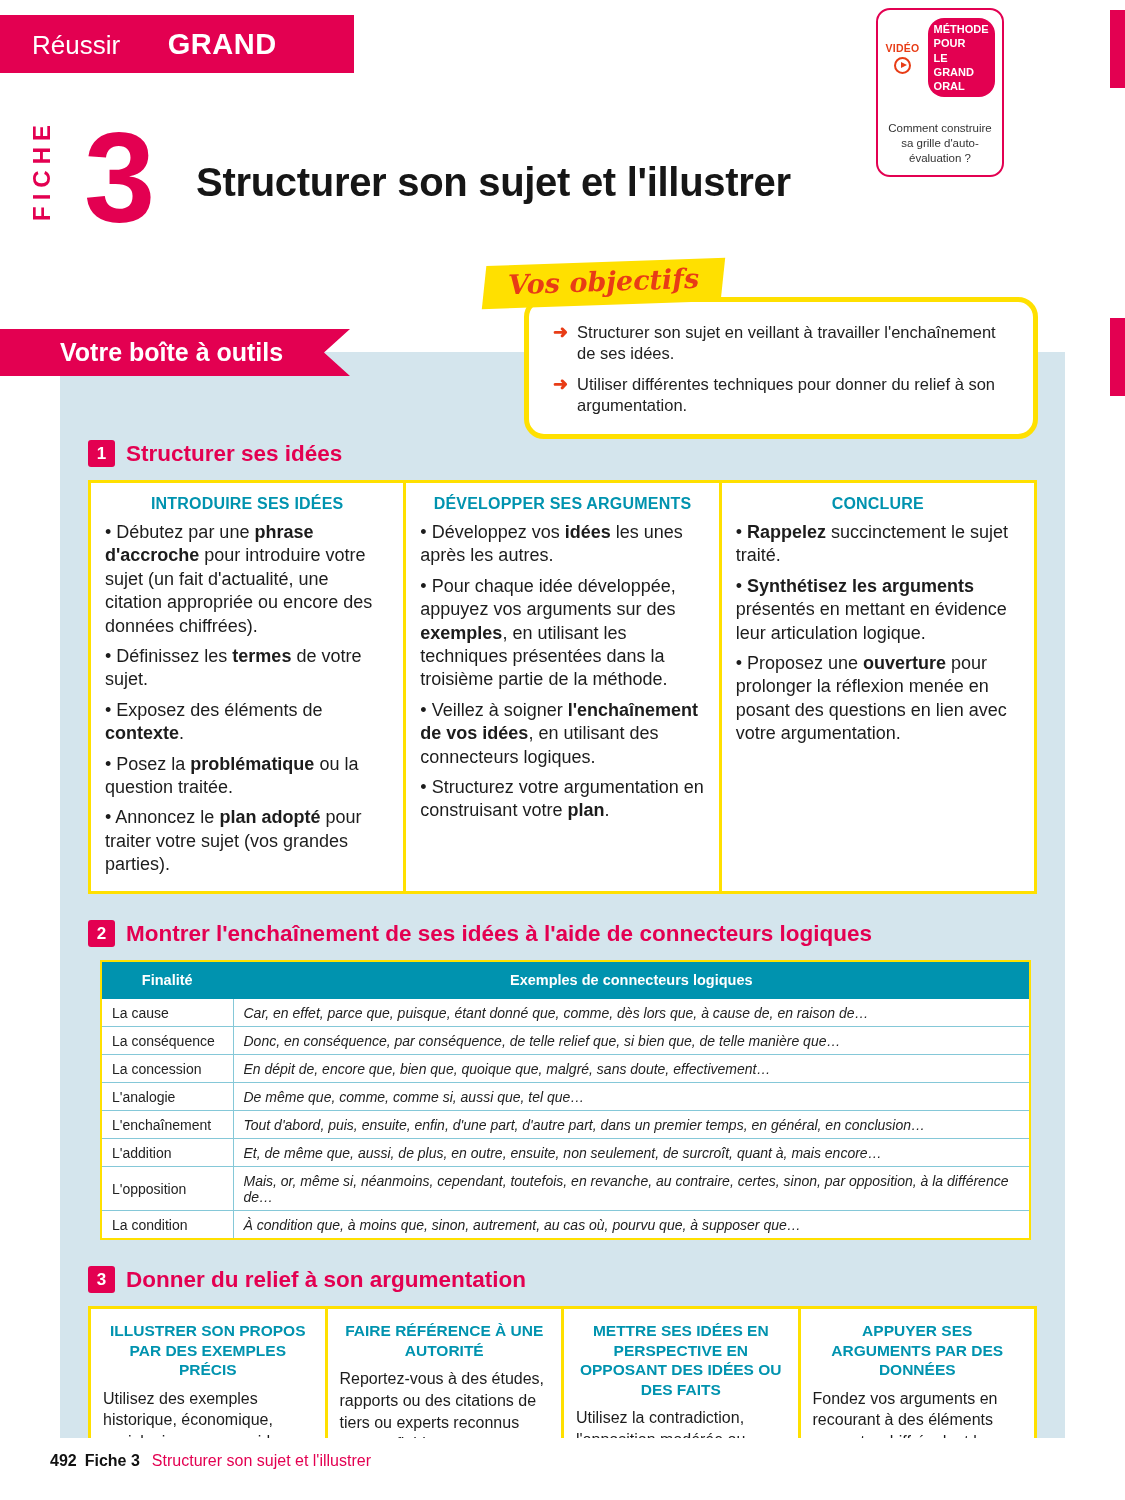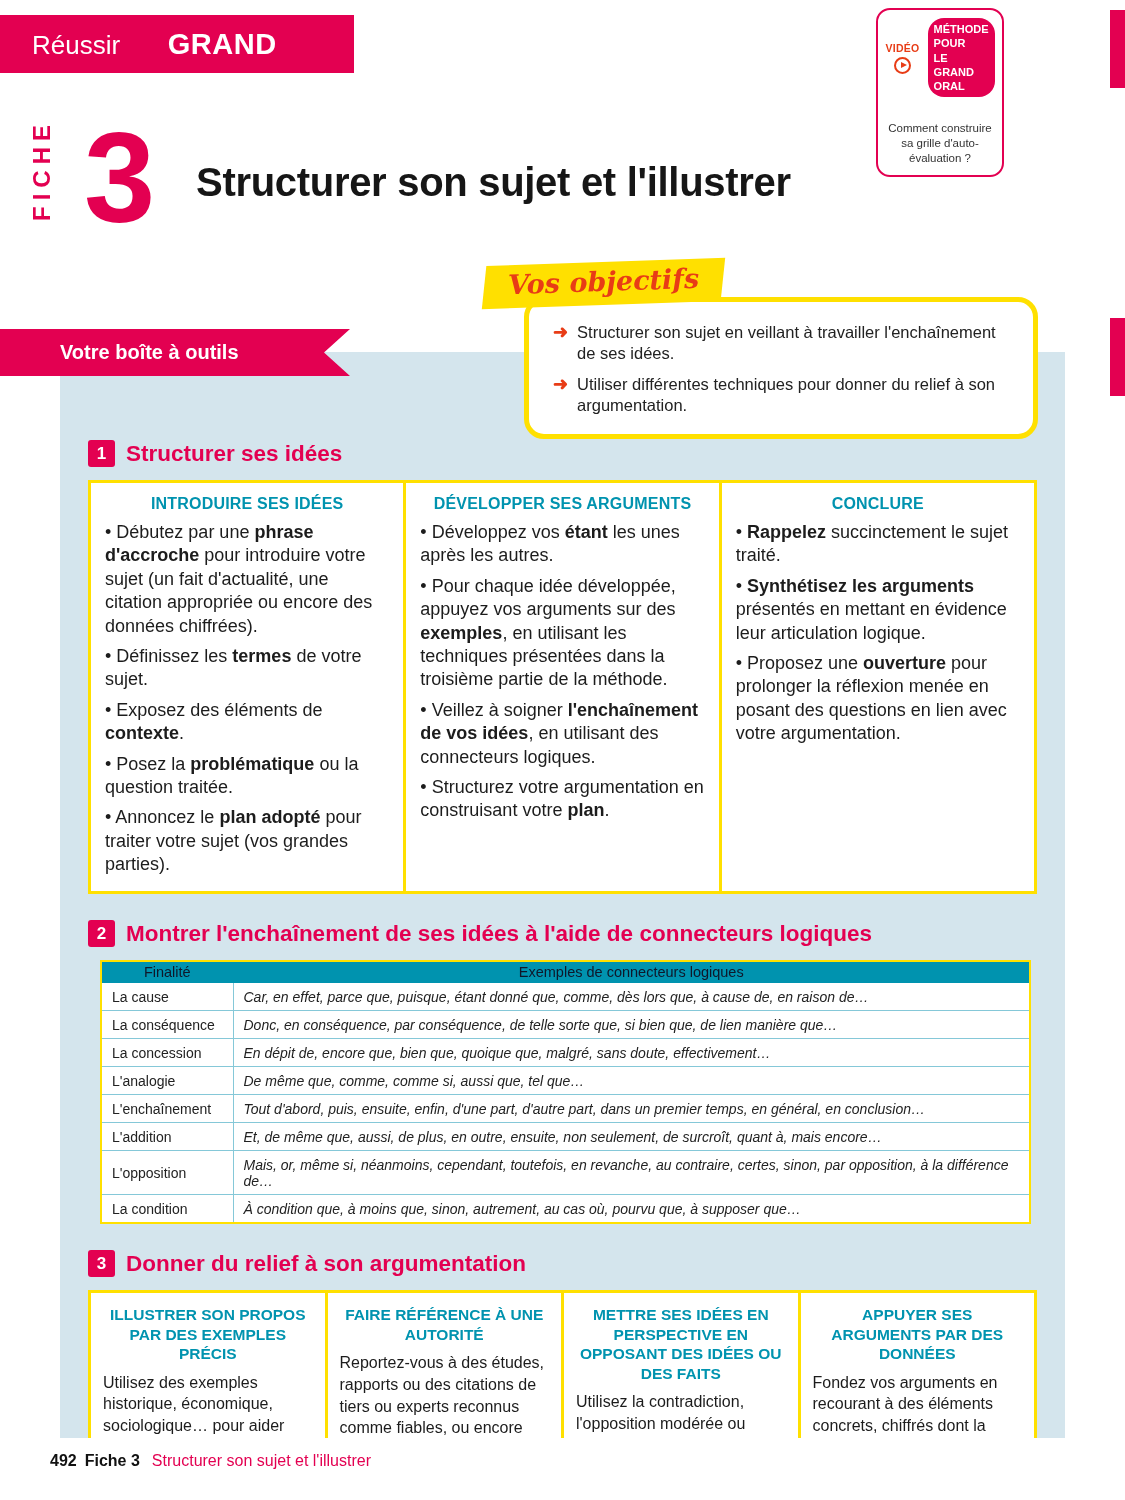--- a/index.html
+++ b/index.html
@@ -53,21 +53,21 @@
   .obj-banner span{display:inline-block;transform:skewX(8deg);
     font-family:"DejaVu Serif",serif;font-style:italic;font-weight:700;font-size:27px;
     color:var(--arrow-red)}
   .obj-box{position:absolute;left:524px;top:297px;width:514px;min-height:140px;background:#fff;
     border:5px solid var(--yellow);border-radius:20px;padding:20px 20px 8px 24px;z-index:5}
   .obj-item{display:flex;gap:9px;margin-bottom:9px;font-size:16.5px;line-height:1.3;color:#222}
   .obj-arrow{color:var(--arrow-red);font-weight:700;font-size:18px;line-height:1.2;flex:0 0 auto}
 
   
   .toolbox{position:absolute;left:0;top:329px;width:350px;height:47px;background:var(--accent-pink);
-    color:#fff;font-weight:700;font-size:20px;display:flex;align-items:center;padding-left:60px;z-index:4;
+    color:#fff;font-weight:700;font-size:25px;display:flex;align-items:center;padding-left:60px;z-index:4;
     clip-path:polygon(0 0,100% 0,calc(100% - 26px) 50%,100% 100%,0 100%)}
 
   
   .panel{position:absolute;left:60px;top:352px;width:1005px;height:1086px;
     background:var(--panel-blue);padding:0 28px;z-index:1;overflow:hidden}
 
   .sec-head{display:flex;align-items:center;gap:11px;color:var(--accent-pink);
     font-weight:700;font-size:22.5px}
   .sec-head.s1{margin-top:88px}
   .sec-head.s2{margin-top:26px}
@@ -80,22 +80,22 @@
   .method-box{flex:1;background:#fff;border:3px solid var(--yellow);padding:9px 14px 8px;margin-left:-3px}
   .method-box:first-child{margin-left:0}
   .method-box h3{color:var(--teal);font-size:16px;text-align:center;font-weight:700;
     margin:3px 0 8px;letter-spacing:.2px}
   .m-item{font-size:18px;line-height:1.3;margin-bottom:7px;color:var(--text-dark)}
   .m-item::before{content:"• "}
 
   
   .tblwrap{margin:13px 6px 0 12px}
   table.connectors{width:100%;border-collapse:collapse;background:#fff;border:2.5px solid var(--yellow)}
-  .connectors th{background:var(--teal);color:#0f172a;font-size:14.5px;font-weight:400;
-    padding:2px 8px;text-align:center;border:1px solid var(--teal)}
+  .connectors th{background:var(--teal);color:#ffffff;font-size:14.5px;font-weight:700;
+    padding:10px 8px;text-align:center;border:1px solid var(--teal)}
   .connectors td{border:1px solid #85c8d8;font-size:14px;padding:5.5px 10px;color:#222}
   .connectors td.fin{width:132px}
   .connectors td.ex{font-style:italic}
 
   
   .cols4{display:flex;margin-top:13px;align-items:stretch}
   .tech-box{flex:1;background:#fff;border:3px solid var(--yellow);padding:9px 12px 8px;margin-left:-3px}
   .tech-box:first-child{margin-left:0}
   .tech-box h3{color:var(--teal);font-size:15.5px;line-height:1.25;text-align:center;
     font-weight:700;margin:3px 0 8px}
@@ -164,21 +164,21 @@
     <div class="method-box">
       <h3>INTRODUIRE SES IDÉES</h3>
       <div class="m-item">Débutez par une <strong>phrase d'accroche</strong> pour introduire votre sujet (un fait d'actualité, une citation appropriée ou encore des données chiffrées).</div>
       <div class="m-item">Définissez les <strong>termes</strong> de votre sujet.</div>
       <div class="m-item">Exposez des éléments de <strong>contexte</strong>.</div>
       <div class="m-item">Posez la <strong>problématique</strong> ou la question traitée.</div>
       <div class="m-item">Annoncez le <strong>plan adopté</strong> pour traiter votre sujet (vos grandes parties).</div>
     </div>
     <div class="method-box">
       <h3>DÉVELOPPER SES ARGUMENTS</h3>
-      <div class="m-item">Développez vos <strong>étant</strong> les unes après les autres.</div>
+      <div class="m-item">Développez vos <strong>idées</strong> les unes après les autres.</div>
       <div class="m-item">Pour chaque idée développée, appuyez vos arguments sur des <strong>exemples</strong>, en utilisant les techniques présentées dans la troisième partie de la méthode.</div>
       <div class="m-item">Veillez à soigner <strong>l'enchaînement de vos idées</strong>, en utilisant des connecteurs logiques.</div>
       <div class="m-item">Structurez votre argumentation en construisant votre <strong>plan</strong>.</div>
     </div>
     <div class="method-box">
       <h3>CONCLURE</h3>
       <div class="m-item"><strong>Rappelez</strong> succinctement le sujet traité.</div>
       <div class="m-item"><strong>Synthétisez les arguments</strong> présentés en mettant en évidence leur articulation logique.</div>
       <div class="m-item">Proposez une <strong>ouverture</strong> pour prolonger la réflexion menée en posant des questions en lien avec votre argumentation.</div>
     </div>
@@ -197,21 +197,21 @@
           <th>Exemples de connecteurs logiques</th>
         </tr>
       </thead>
       <tbody>
         <tr>
           <td class="fin">La cause</td>
           <td class="ex">Car, en effet, parce que, puisque, étant donné que, comme, dès lors que, à cause de, en raison de…</td>
         </tr>
         <tr>
           <td class="fin">La conséquence</td>
-          <td class="ex">Donc, en conséquence, par conséquence, de telle sorte que, si bien que, de lien manière que…</td>
+          <td class="ex">Donc, en conséquence, par conséquence, de telle relief que, si bien que, de telle manière que…</td>
         </tr>
         <tr>
           <td class="fin">La concession</td>
           <td class="ex">En dépit de, encore que, bien que, quoique que, malgré, sans doute, effectivement…</td>
         </tr>
         <tr>
           <td class="fin">L'analogie</td>
           <td class="ex">De même que, comme, comme si, aussi que, tel que…</td>
         </tr>
         <tr>

